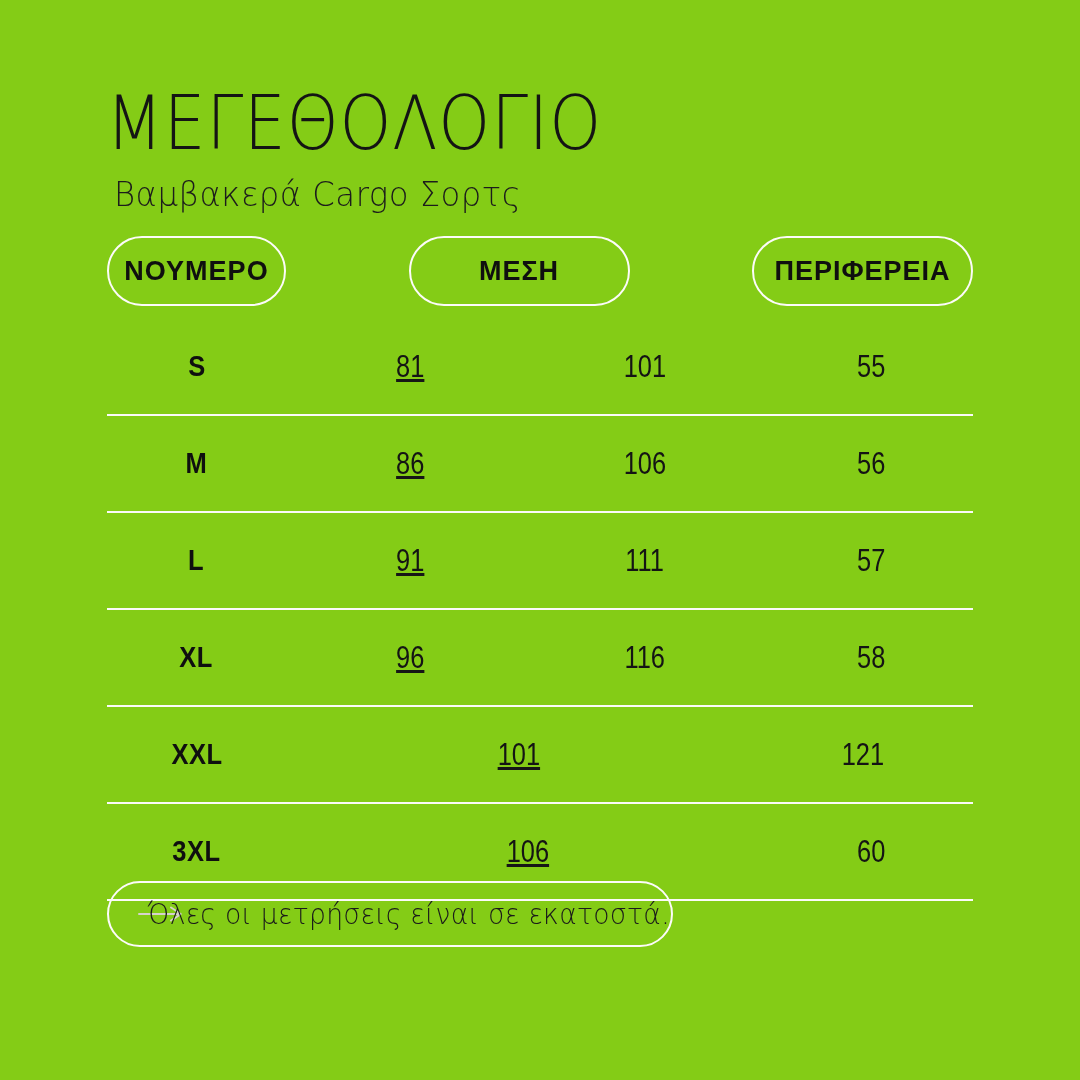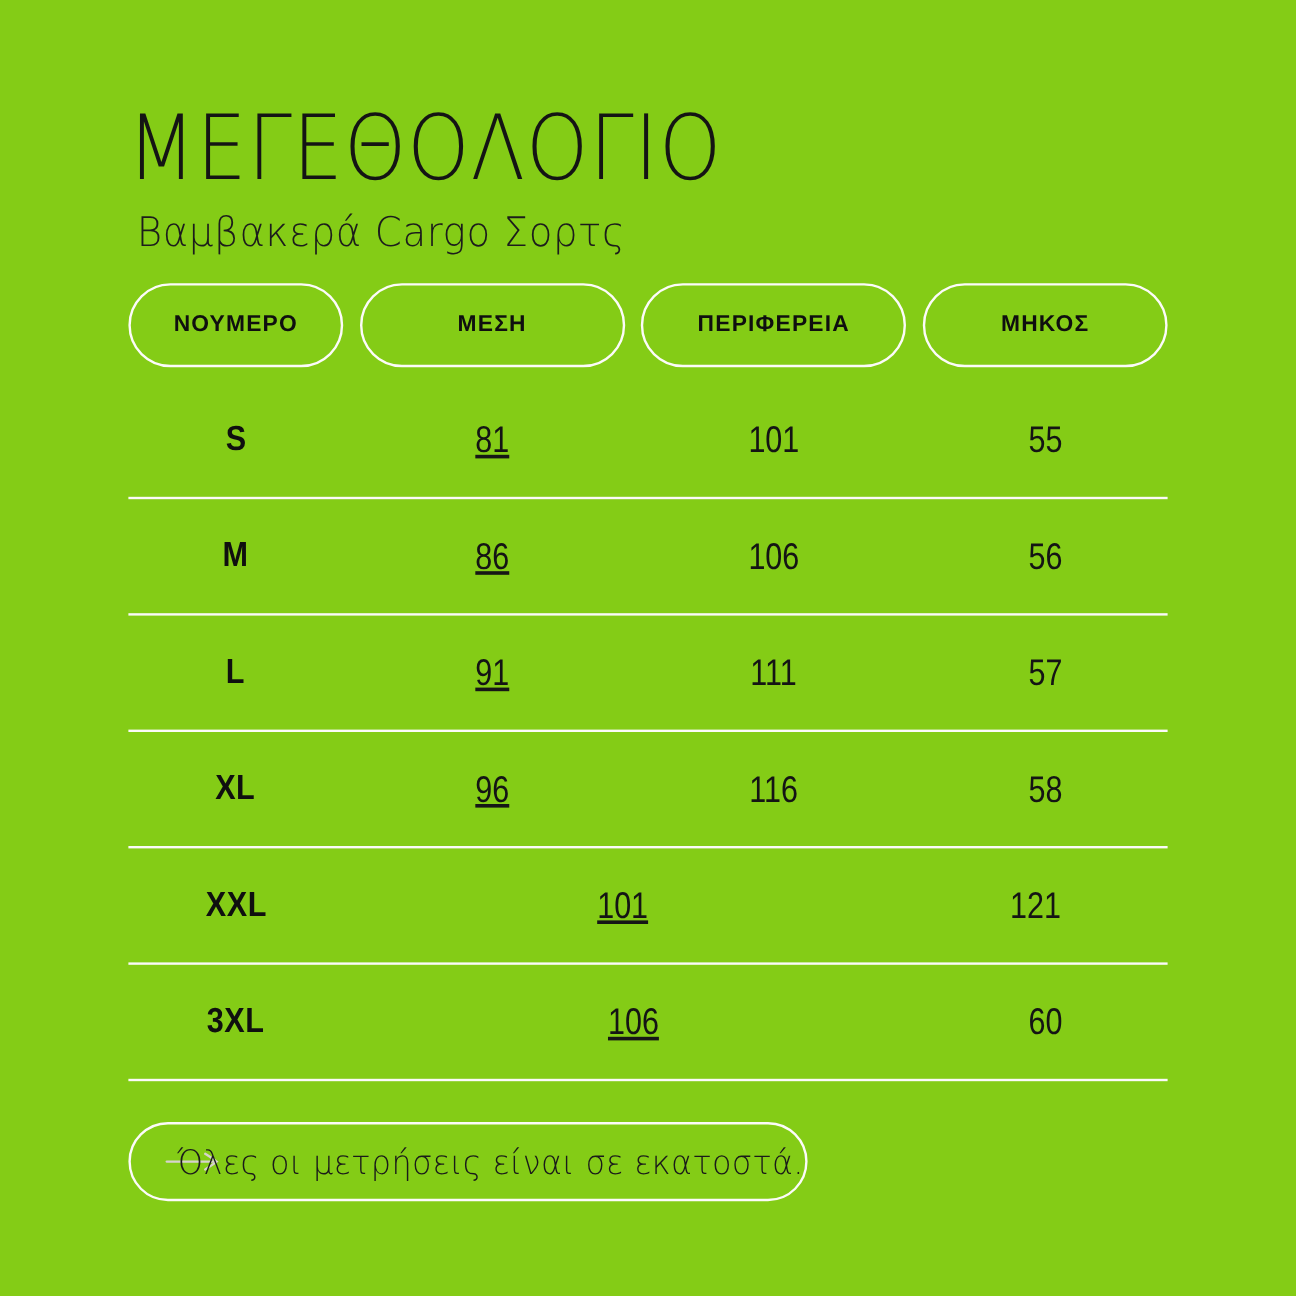--- a/index.html
+++ b/index.html
@@ -24,21 +24,21 @@
   }
 
   
   .pills-row {
     position:absolute; left:107px; top:236px; width:866px;
     display:flex; justify-content:space-between;
   }
   .pill {
     box-sizing:border-box; height:70px; border:2px solid #fcfbf9;
     border-radius:36px; display:flex; align-items:center; justify-content:center;
-    font-weight:700; font-size:19px; letter-spacing:1px; color:#0f0f0f;
+    font-weight:700; font-size:27px; letter-spacing:1px; color:#0f0f0f;
     white-space:nowrap;
   }
   .pill.w1 { width:179px; }
   .pill.w2 { width:221px; }
   .pill.w3 { width:221px; }
   .pill.w4 { width:204px; }
 
   
   .table-body { position:absolute; left:107px; top:319px; width:866px; }
   .trow {
@@ -55,21 +55,21 @@
     display:inline-block; font-weight:700; font-size:29px; letter-spacing:0.5px;
     color:#0f0f0f; transform:scaleX(0.88);
   }
   .num {
     display:inline-block; font-size:31px; font-weight:400; color:#141414;
     transform:scaleX(0.82);
   }
 
   
   .note-pill {
-    position:absolute; left:107px; top:935px; width:566px; height:66px;
+    position:absolute; left:107px; top:881px; width:566px; height:66px;
     box-sizing:border-box; border:2px solid #fcfbf9; border-radius:35px;
     display:flex; align-items:center; justify-content:center;
   }
   .note-text {
     font-family:"DejaVu Sans", sans-serif; font-weight:200;
     font-size:28px; letter-spacing:0.3px; color:#1a1a1a;
     margin-left:38px; white-space:nowrap;
     transform:scaleX(0.95); transform-origin:center;
   }
   .note-arrow {
@@ -84,21 +84,20 @@
 
   <div class="title-block">
     <div class="title">ΜΕΓΕΘΟΛΟΓΙΟ</div>
     <div class="subtitle">Βαμβακερά Cargo Σορτς</div>
   </div>
 
   <div class="pills-row">
     <div class="pill w1">ΝΟΥΜΕΡΟ</div>
     <div class="pill w2">ΜΕΣΗ</div>
     <div class="pill w3">ΠΕΡΙΦΕΡΕΙΑ</div>
-    <div class="pill w4">ΜΗΚΟΣ</div>
   </div>
 
   <div class="table-body">
 
     <div class="trow">
       <div class="cell c1">
           <span class="size-label">S</span>
         </div>
       <div class="cell c2">
           <span class="num">81</span>

